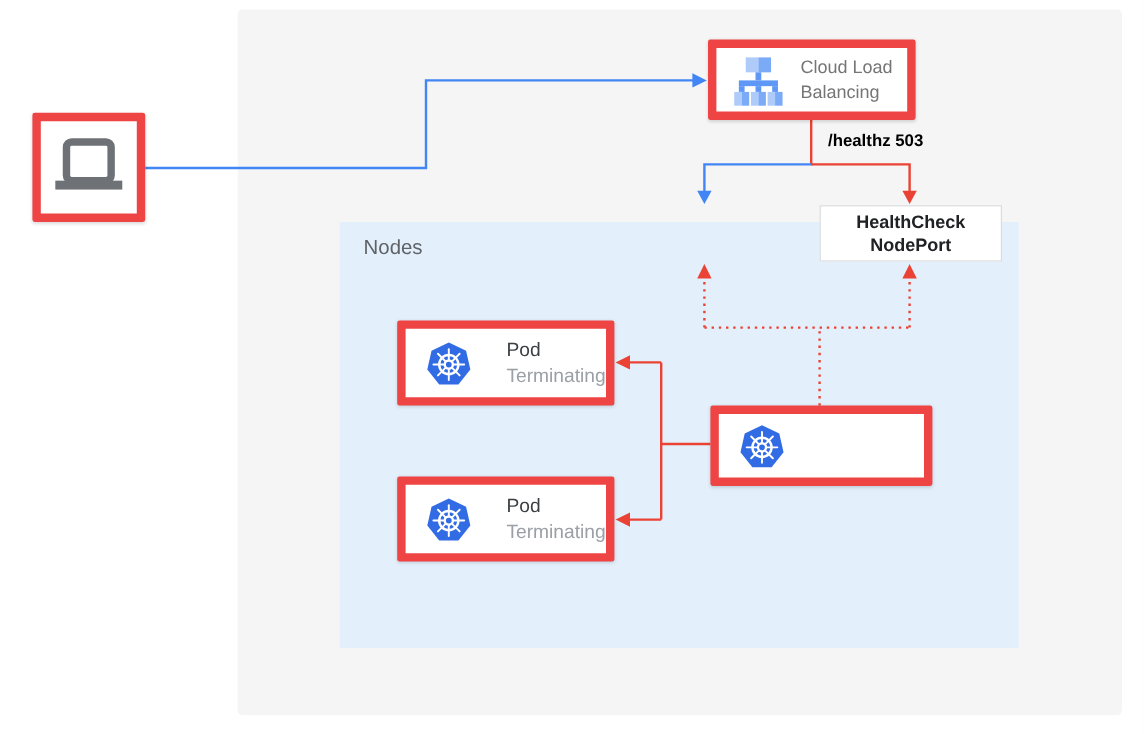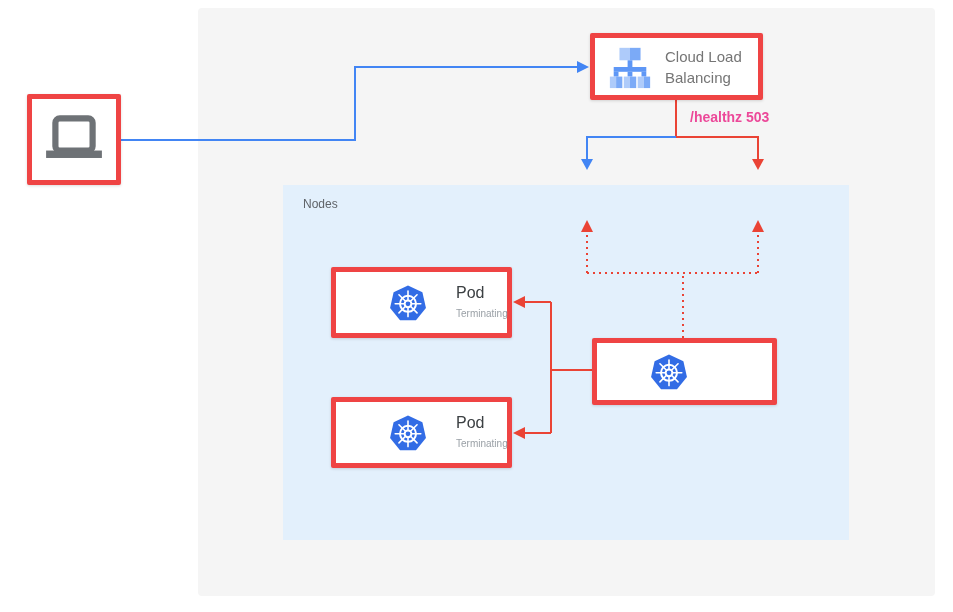--- a/index.html
+++ b/index.html
@@ -5,57 +5,57 @@
   * { margin: 0; padding: 0; box-sizing: border-box; }
   html, body { width: 953px; height: 612px; background: #ffffff; overflow: hidden;
     font-family: "Liberation Sans", sans-serif; }
   #canvas { position: relative; width: 953px; height: 612px; background: #ffffff; }
 
   .outer-container { position: absolute; left: 198px; top: 8px; width: 737px; height: 588px;
     background: #f5f5f5; border-radius: 4px; }
 
   .nodes-container { position: absolute; left: 283px; top: 185px; width: 566px; height: 355px;
     background: #e3f0fc; }
-  .nodes-label { position: absolute; left: 303px; top: 197px; font-size: 12px; color: #5f6368; }
+  .nodes-label { position: absolute; left: 303px; top: 197px; font-size: 17px; color: #5f6368; }
 
   svg.wires { position: absolute; left: 0; top: 0; width: 953px; height: 612px;
     pointer-events: none; z-index: 2; }
 
   .box { position: absolute; background: #ffffff; z-index: 3; }
-  .shadow-box { border: 5px solid #ef4444; border-radius: 2px;
+  .shadow-box { border: 7px solid #ef4444; border-radius: 2px;
     box-shadow: 0 1px 3px rgba(0,0,0,0.14); }
 
   .laptop-box { left: 27px; top: 94px; width: 94px; height: 91px;
     display: flex; align-items: center; justify-content: center; }
 
   .clb-box { left: 590px; top: 33px; width: 173px; height: 67px;
     display: flex; align-items: center; }
   .clb-icon { width: 46px; height: 46px; margin-left: 12px; flex: 0 0 auto; }
   .clb-text { margin-left: 12px; font-size: 15px; line-height: 21px; color: #757575; width: 90px; }
 
   .port-box { border: 1px solid #d9dbde; display: flex; align-items: center; justify-content: center;
     text-align: center; font-size: 15px; font-weight: bold; color: #202124; line-height: 19px; }
   .nodeport-box { left: 511px; top: 171px; width: 150px; height: 47px; }
   .hc-nodeport-box { left: 683px; top: 171px; width: 152px; height: 47px; }
   .hc-nodeport-box span { width: 110px; }
 
-  .k8s-card { display: flex; align-items: center; padding-left: 36px; }
+  .k8s-card { display: flex; align-items: center; }
   .k8s-icon { width: 40px; height: 40px; margin-left: 16px; flex: 0 0 auto; }
   .card-text { margin-left: 28px; }
   .card-title { font-size: 16px; color: #3c4043; line-height: 22px; }
-  .card-sub { font-size: 10px; color: #9aa0a6; line-height: 20px; }
+  .card-sub { font-size: 16px; color: #9aa0a6; line-height: 20px; }
 
   .pod1-box { left: 331px; top: 267px; width: 181px; height: 71px; }
   .pod2-box { left: 331px; top: 397px; width: 181px; height: 71px; }
 
   .kproxy-box { left: 592px; top: 338px; width: 185px; height: 67px; }
   .kproxy-box .card-title { font-size: 17px; color: #202124; }
 
   .healthz-label { position: absolute; left: 690px; top: 109px; font-size: 14px;
-    font-weight: bold; color: #ec4899; z-index: 3; }
+    font-weight: bold; color: #000000; z-index: 3; }
 </style>
 </head>
 <body>
 
 <div id="canvas">
 
   <div class="outer-container"></div>
 
   <div class="nodes-container"></div>
   <div class="nodes-label">Nodes</div>
@@ -104,20 +104,23 @@
       <rect x="24" y="34" width="6.5" height="12" fill="#7baaf7"></rect>
       <rect x="32" y="34" width="6.5" height="12" fill="#aecbfa"></rect>
       <rect x="38.5" y="34" width="6.5" height="12" fill="#7baaf7"></rect>
     </svg>
     <div class="clb-text">Cloud Load Balancing</div>
   </div>
 
   <div class="healthz-label">/healthz 503</div>
 
 
+  <div class="box port-box hc-nodeport-box">
+    <span>HealthCheck NodePort</span>
+  </div>
 
   <div class="box shadow-box k8s-card pod1-box">
     <svg class="k8s-icon" viewBox="0 0 100 100">
       <polygon points="50,6 86,23.3 94.9,62.2 70,93.4 30,93.4 5.2,62.2 14,23.3" fill="#326ce5"></polygon>
       <circle cx="50" cy="52" r="20" fill="none" stroke="#ffffff" stroke-width="5"></circle>
       <g stroke="#ffffff" stroke-width="4" stroke-linecap="round">
         <line x1="50" y1="52" x2="50" y2="20"></line>
           <line x1="50" y1="52" x2="50" y2="84"></line>
         <line x1="50" y1="52" x2="18" y2="52"></line>
           <line x1="50" y1="52" x2="82" y2="52"></line>

